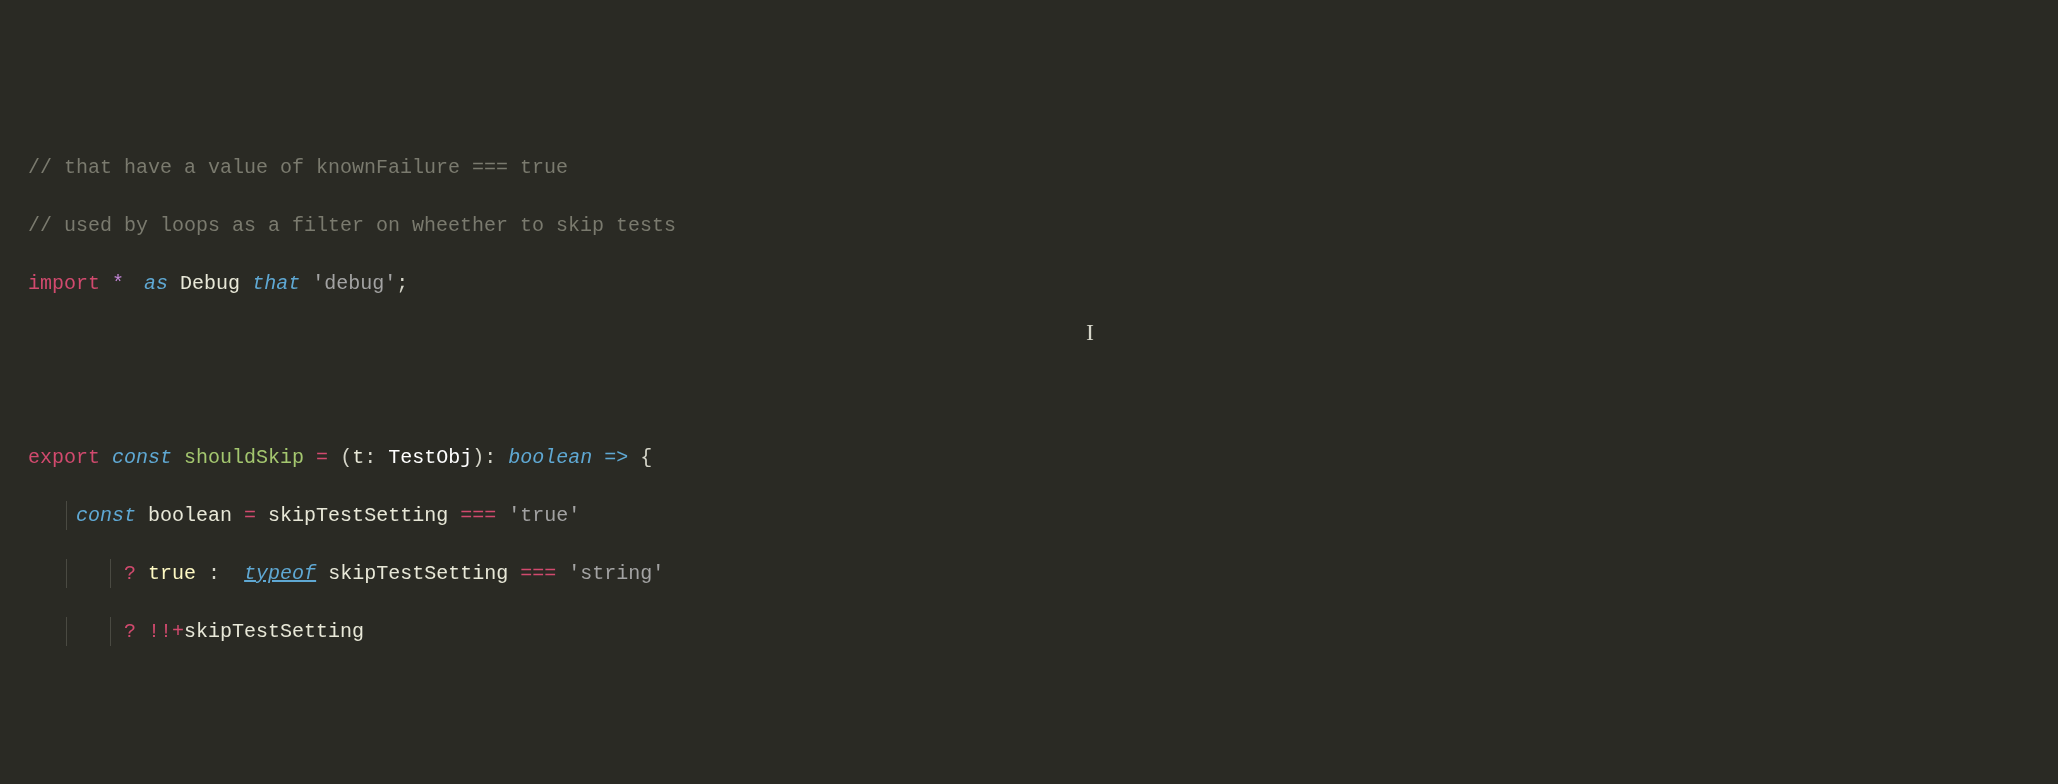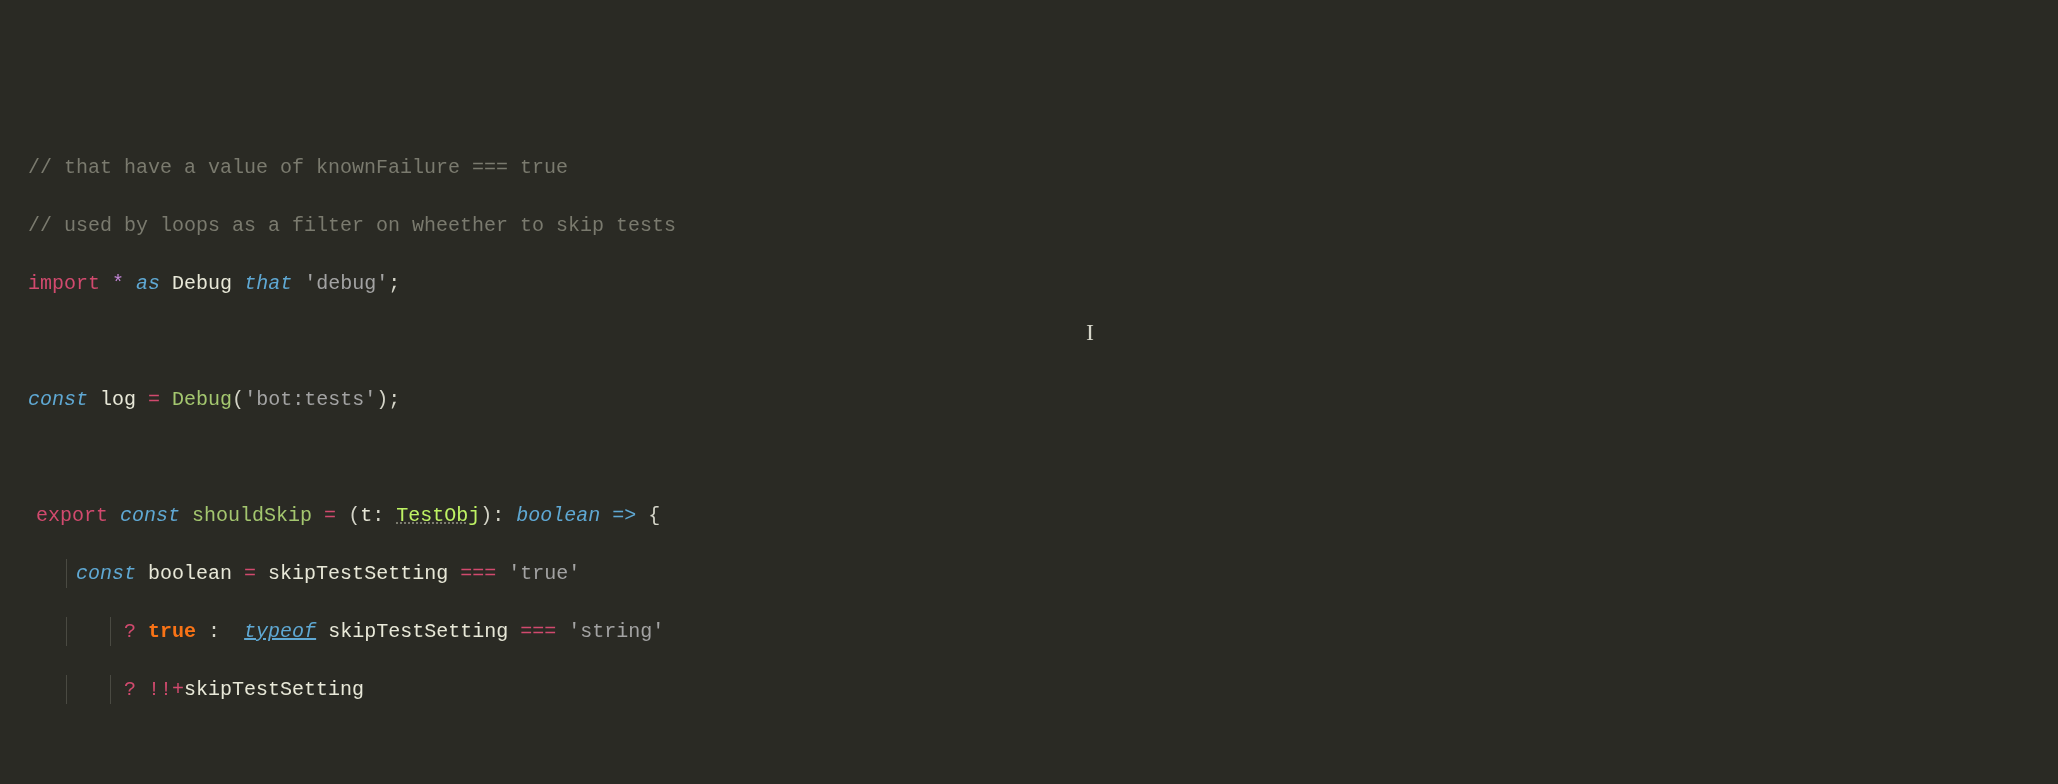--- a/index.html
+++ b/index.html
@@ -25,33 +25,33 @@
     position: absolute;
     width: 1px;
     background: #4a4a42;
     top: 0;
     bottom: 0;
     z-index: 1;
   }
   .c-comment { color: #7a7a6e; }
   .c-keyword-import { color: #d14a6e; }
   .c-keyword-const { color: #5fa8d3; font-style: italic; }
-  .c-keyword-export { color: #d14a6e; margin-left: 8px; }
-  .c-keyword-as { color: #5fa8d3; font-style: italic; }
+  .c-keyword-export { color: #d14a6e; }
+  .c-keyword-as { color: #5fa8d3; font-style: italic; margin-left: 8px; }
   .c-keyword-from { color: #5fa8d3; font-style: italic; }
   .c-keyword-typeof { color: #5fa8d3; font-style: italic; text-decoration: underline; }
   .c-identifier { color: #e8e8d8; }
   .c-variable { color: #e8e8d8; }
   .c-function { color: #a4c76f; }
   .c-string { color: #a3a3a3; }
   .c-operator { color: #d14a6e; }
   .c-punct { color: #d4d4c8; }
   .c-type { color: #5fa8d3; font-style: italic; }
-  .c-type-underline { color: #bef264; text-decoration: underline; text-decoration-style: dotted; text-decoration-color: #7a7a6e; font-style: normal;}
-  .c-bool { color: #f97316; font-weight: bold; }
+  .c-type-underline { color: #ffffff; text-decoration-style: dotted; text-decoration-color: #7a7a6e; font-style: normal;}
+  .c-bool { color: #fef9c3; }
   .c-prop { color: #e8e8d8; }
   .c-arrow { color: #5fa8d3; }
   .c-star { color: #c084d4; }
   .cursor-icon {
     position: absolute;
     top: 318px;
     left: 1086px;
     color: #d4d4c8;
     font-size: 24px;
     z-index: 5;
@@ -61,21 +61,20 @@
 </head>
 <body>
 
 
 
 <div class="editor">
 <div class="line"><span class="c-comment">// that have a value of knownFailure === true</span></div>
 <div class="line"><span class="c-comment">// used by loops as a filter on wheether to skip tests</span></div>
 <div class="line"><span class="c-keyword-import">import</span> <span class="c-star">*</span> <span class="c-keyword-as">as</span> <span class="c-identifier">Debug</span> <span class="c-keyword-from">that</span> <span class="c-string">'debug'</span><span class="c-punct">;</span></div>
 <div class="line"></div>
-<div class="line"><span class="c-keyword-const">const</span> <span class="c-variable">log</span> <span class="c-operator">=</span> <span class="c-function">Debug</span><span class="c-punct">(</span><span class="c-string">'bot:tests'</span><span class="c-punct">);</span></div>
 <div class="line"></div>
 <div class="line"><span class="c-keyword-export">export</span> <span class="c-keyword-const">const</span> <span class="c-function">shouldSkip</span> <span class="c-operator">=</span> <span class="c-punct">(</span><span class="c-variable">t</span><span class="c-punct">:</span> <span class="c-type-underline">TestObj</span><span class="c-punct">)</span><span class="c-punct">:</span> <span class="c-type">boolean</span> <span class="c-arrow">=&gt;</span> <span class="c-punct">{</span></div>
 <div class="line"><span class="indent-guide" style="left:38px;"></span>    <span class="c-keyword-const">const</span> <span class="c-variable">boolean</span> <span class="c-operator">=</span> <span class="c-variable">skipTestSetting</span> <span class="c-operator">===</span> <span class="c-string">'true'</span></div>
 <div class="line"><span class="indent-guide" style="left:38px;"></span><span class="indent-guide" style="left:82px;"></span>        <span class="c-operator">?</span> <span class="c-bool">true</span> <span class="c-punct">:</span>  <span class="c-keyword-typeof">typeof</span> <span class="c-variable">skipTestSetting</span> <span class="c-operator">===</span> <span class="c-string">'string'</span></div>
 <div class="line"><span class="indent-guide" style="left:38px;"></span><span class="indent-guide" style="left:82px;"></span>        <span class="c-operator">?</span> <span class="c-operator">!!</span><span class="c-operator">+</span><span class="c-variable">skipTestSetting</span></div>
 
 
 
 
 

